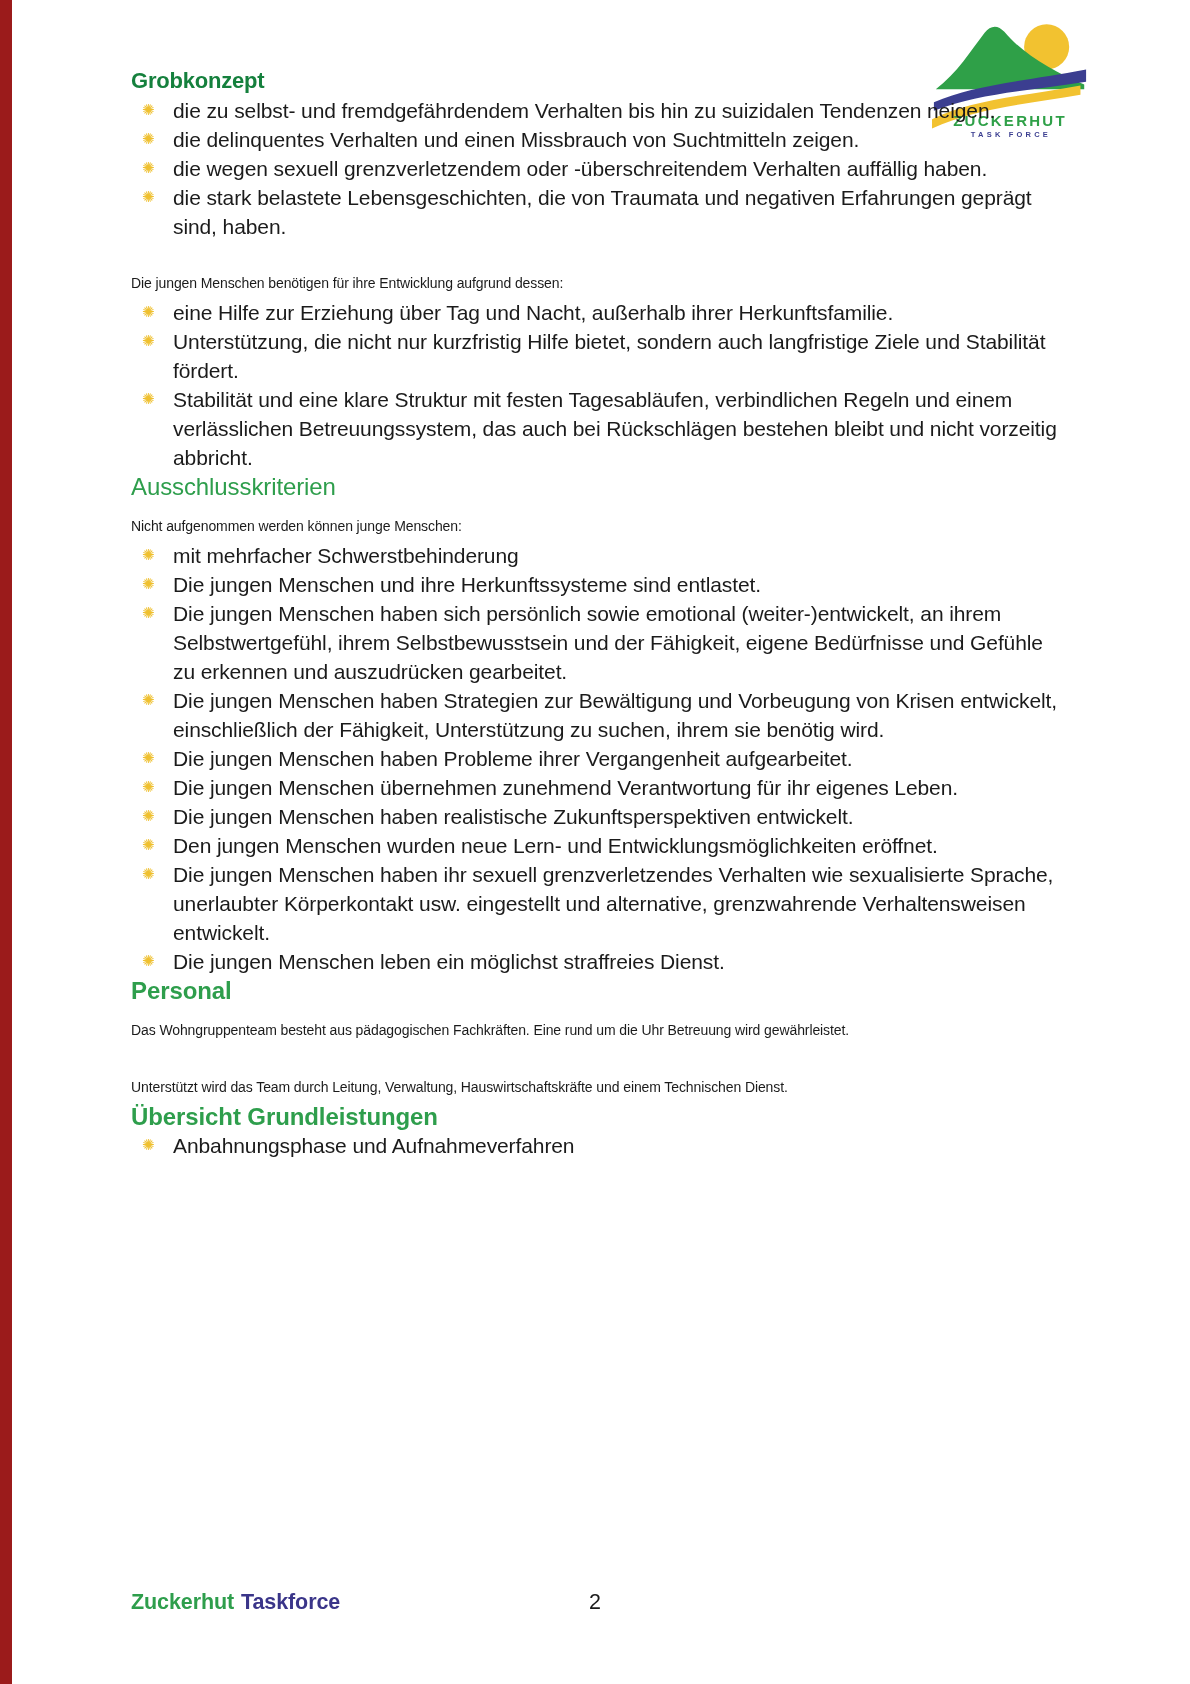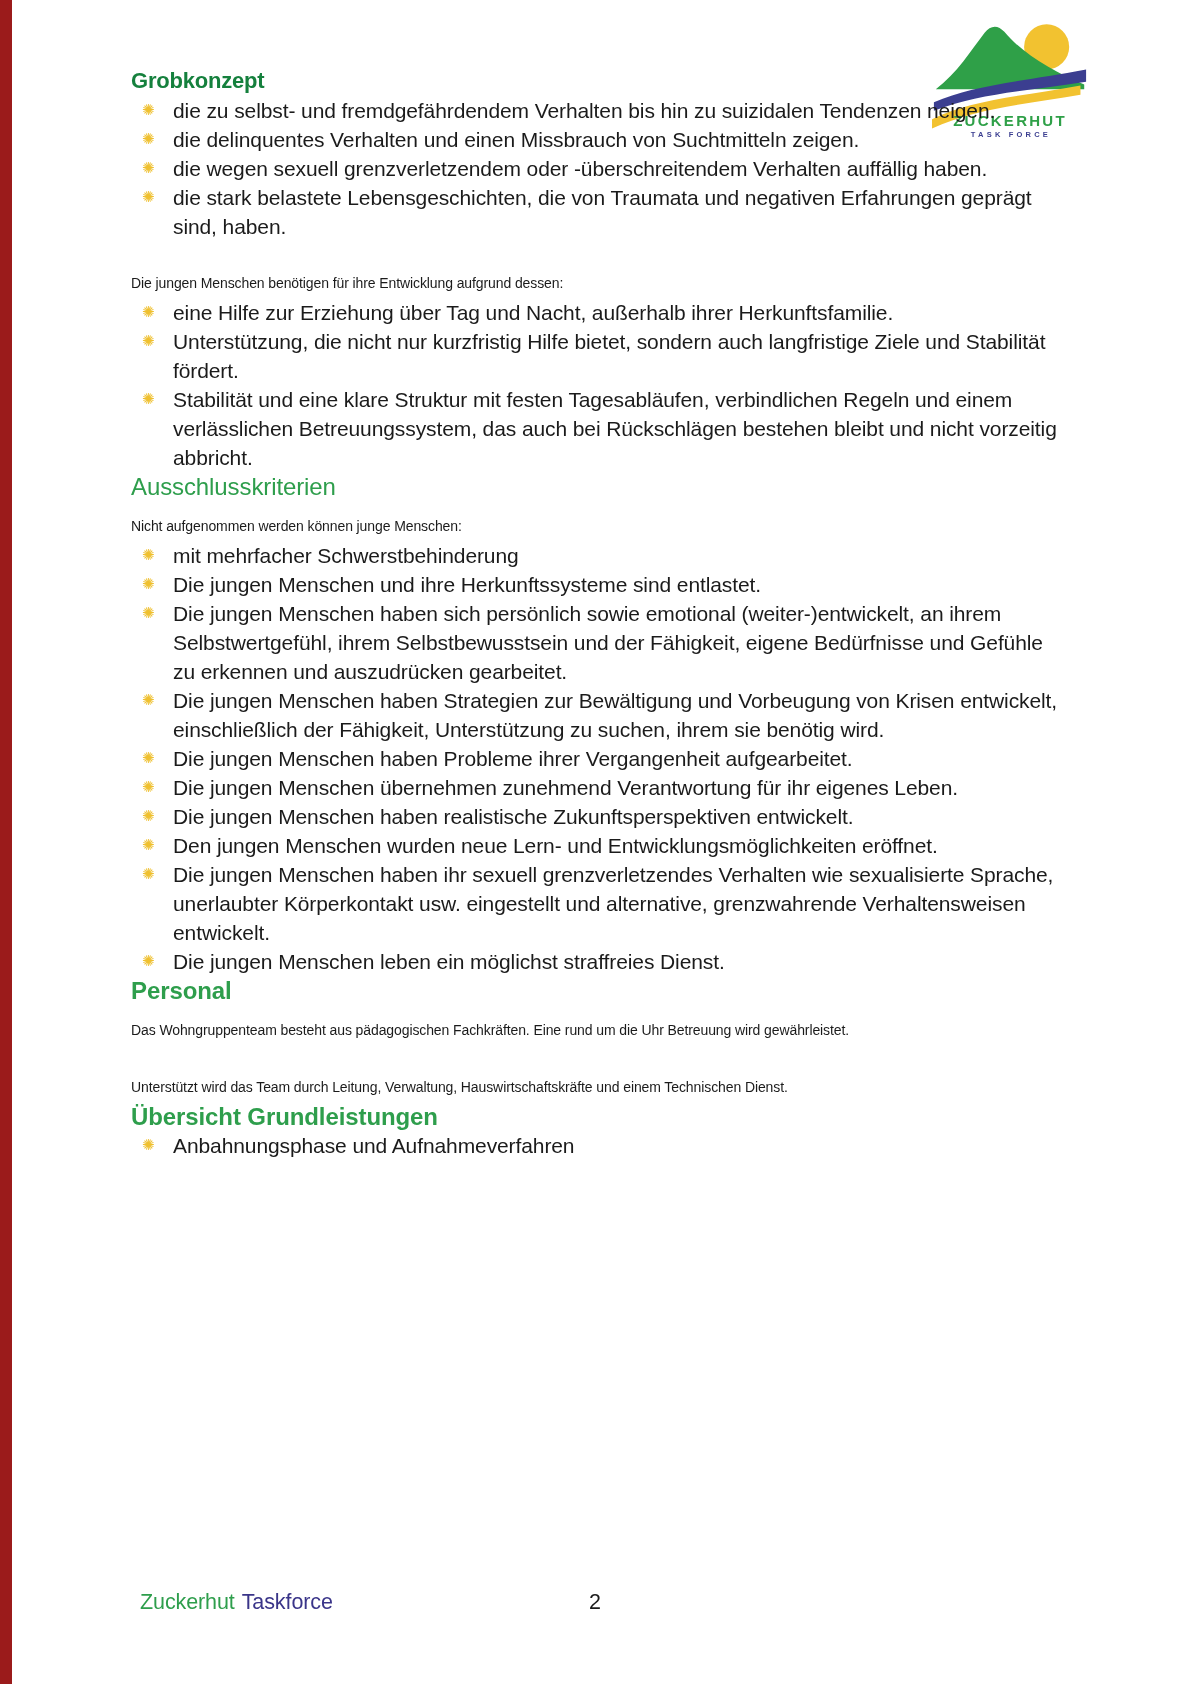--- a/index.html
+++ b/index.html
@@ -40,22 +40,22 @@
   h2.green-h.regular { font-weight:normal; }
   
   .mt-title-list { margin-top:41px; }
   .mt-para      { margin-top:28px; }
   .mt-list      { margin-top:14px; }
   .mt-h-small   { margin-top:27px; }
   .mt-after-h   { margin-top:11px; }
   .mt-h-large   { margin-top:50px; }
   .mt-h-xl      { margin-top:133px; }
   .footer {
-    position:absolute; left:140px; top:1588px;
-    font-size:21.5px; font-weight:normal; line-height:29px; letter-spacing:-0.1px;
+    position:absolute; left:131px; top:1588px;
+    font-size:21.5px; font-weight:bold; line-height:29px; letter-spacing:-0.1px;
     white-space:nowrap;
   }
   .footer .brand-primary { color:#2e9e4c; }
   .footer .brand-secondary { color:#3a3589; margin-left:7px; }
   .page-num {
     position:absolute; top:1588px; left:50%; transform:translateX(-50%);
     font-size:21.5px; line-height:29px; color:#1b1b1b;
   }
 </style>
 </head>

